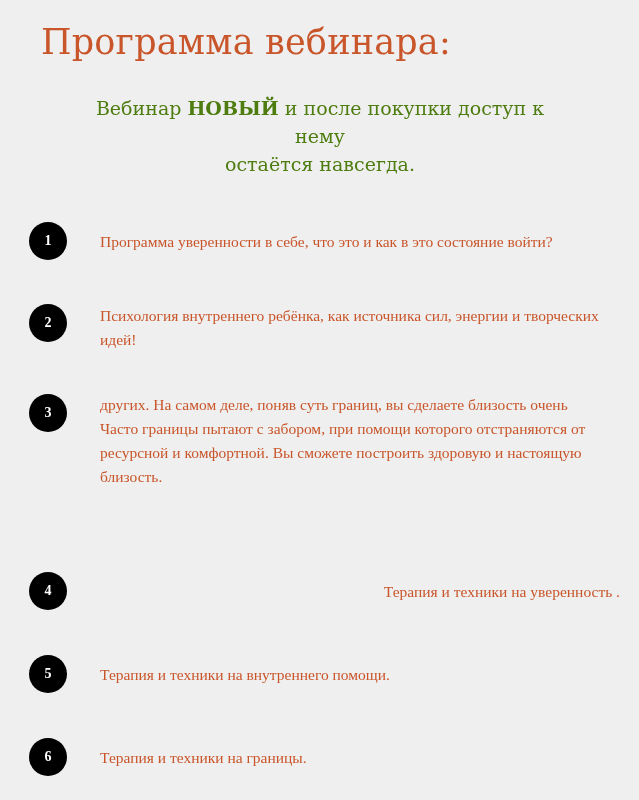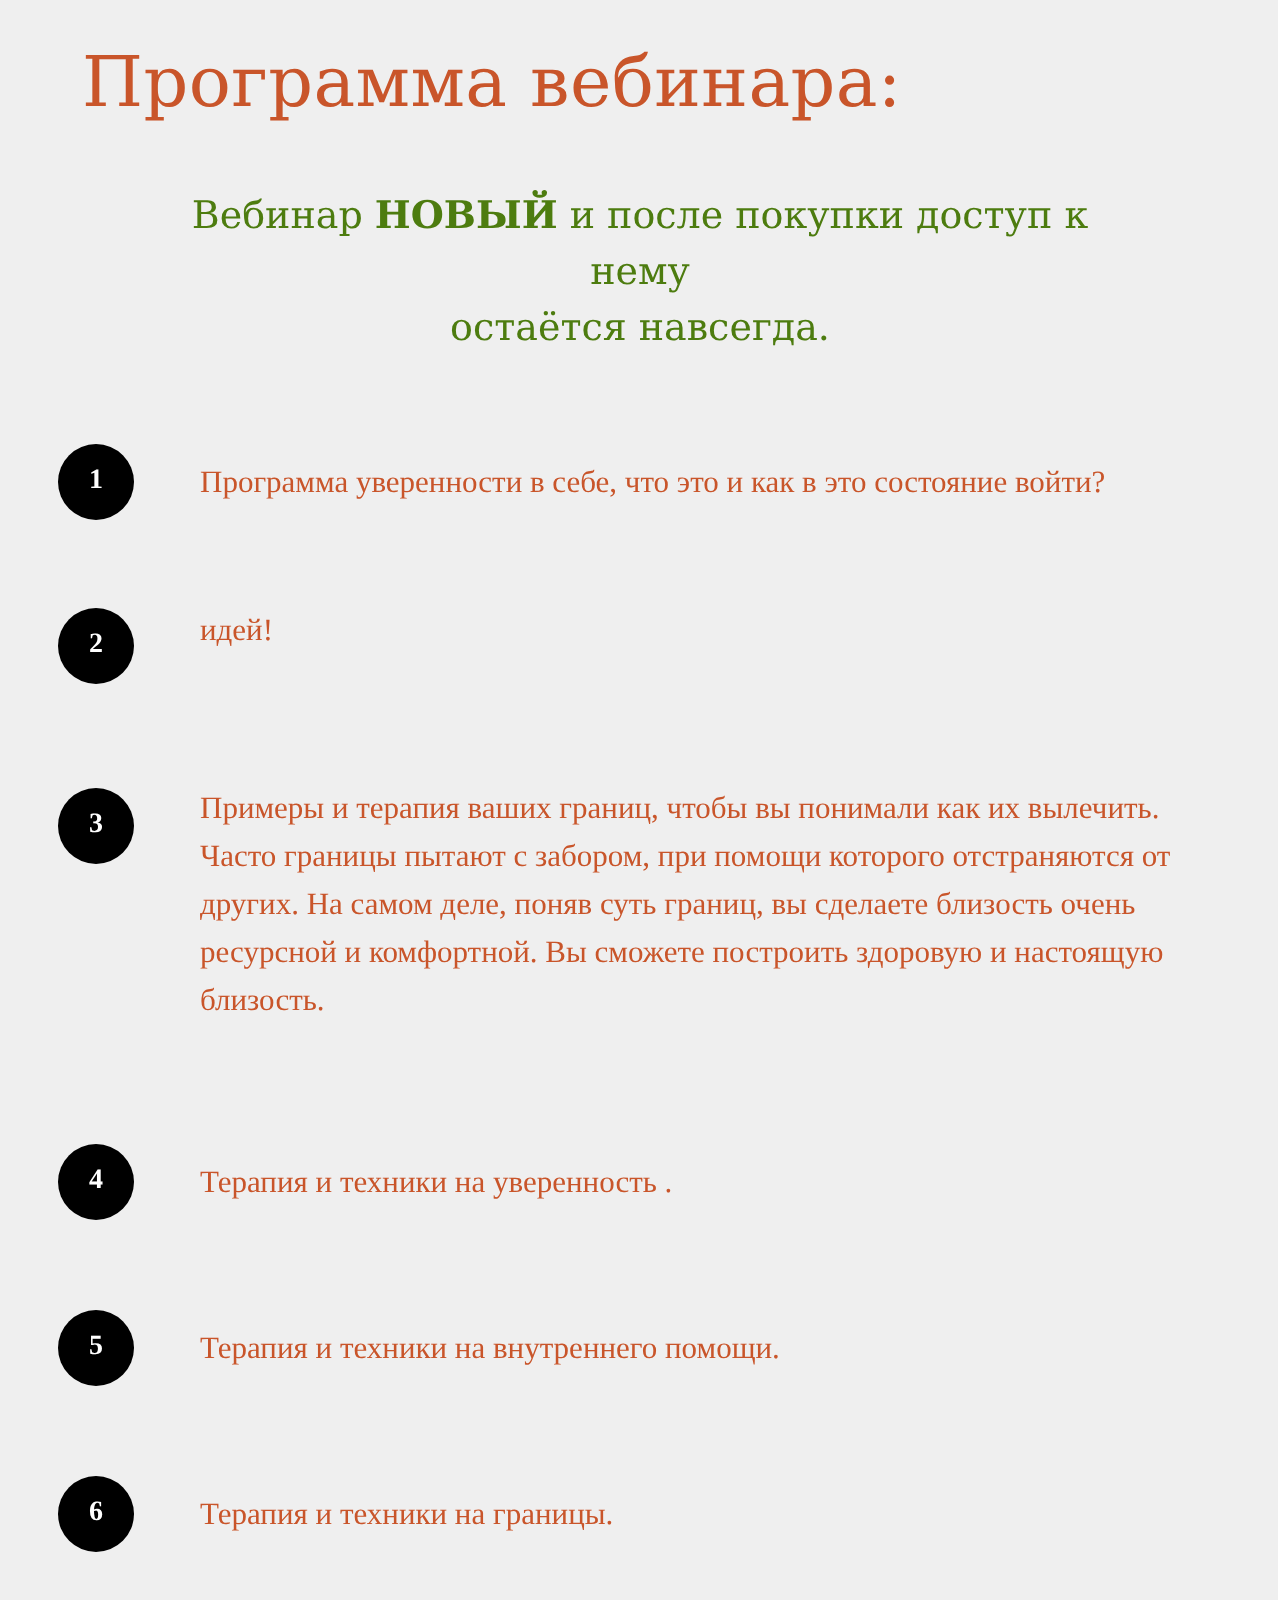--- a/index.html
+++ b/index.html
@@ -94,42 +94,42 @@
     <p class="item-text" style="top:8px;">
       <span class="line">Программа уверенности в себе, что это и как в это состояние войти?</span>
     </p>
   </div>
 
   <div class="item" style="top:304px;">
     <div class="badge" style="top:0;">
       <span>2</span>
     </div>
     <p class="item-text" style="top:0;">
+      <span class="line">Психология внутреннего ребёнка, как источника сил, энергии и творческих</span>
       <span class="line">идей!</span>
     </p>
   </div>
 
   <div class="item" style="top:393px;">
     <div class="badge" style="top:1px;">
       <span>3</span>
     </div>
     <p class="item-text" style="top:0;">
-      <span class="line">Примеры и терапия ваших границ, чтобы вы понимали как их вылечить.</span>
+      <span class="line">других. На самом деле, поняв суть границ, вы сделаете близость очень</span>
       <span class="line">Часто границы пытают с забором, при помощи которого отстраняются от</span>
-      <span class="line">других. На самом деле, поняв суть границ, вы сделаете близость очень</span>
       <span class="line">ресурсной и комфортной. Вы сможете построить здоровую и настоящую</span>
       <span class="line">близость.</span>
     </p>
   </div>
 
   <div class="item" style="top:572px;">
     <div class="badge" style="top:0;">
       <span>4</span>
     </div>
-    <p class="item-text" style="top:8px;">
+    <p class="item-text" style="top:8px;text-align:right;">
       <span class="line">Терапия и техники на уверенность .</span>
     </p>
   </div>
 
   <div class="item" style="top:655px;">
     <div class="badge" style="top:0;">
       <span>5</span>
     </div>
     <p class="item-text" style="top:8px;">
       <span class="line">Терапия и техники на внутреннего помощи.</span>

